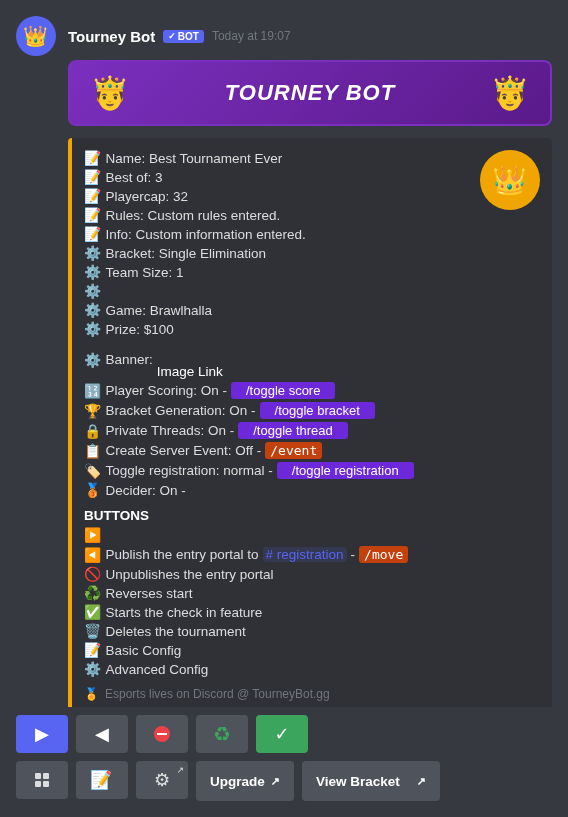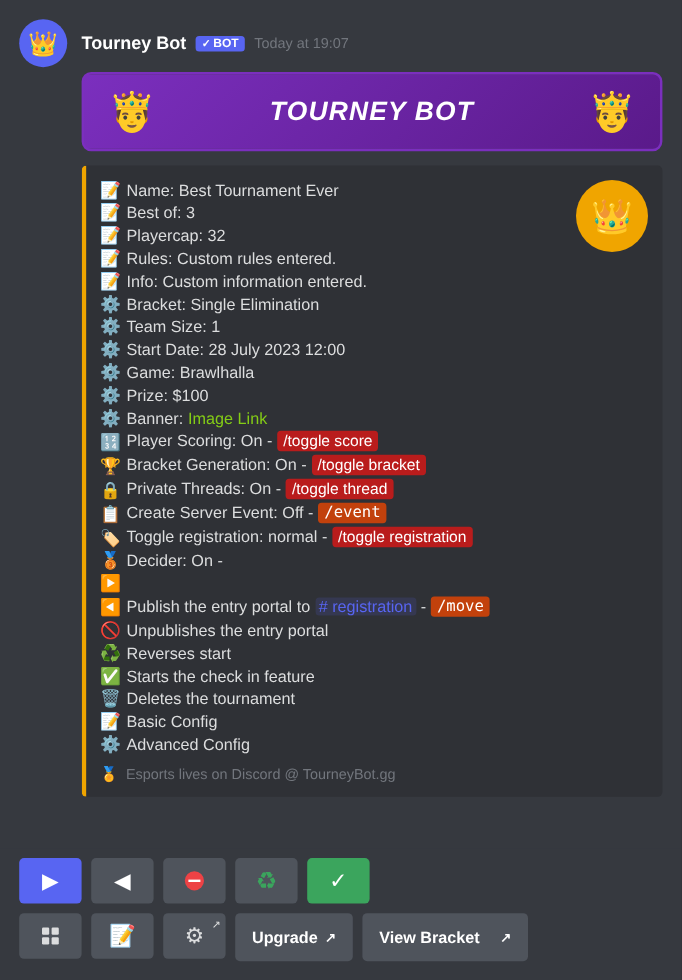--- a/index.html
+++ b/index.html
@@ -153,30 +153,31 @@
     .highlight-command {
       background: #c2410c;
       color: #ffffff;
       padding: 1px 5px;
       border-radius: 3px;
       font-size: 13px;
       font-family: monospace;
     }
 
     .highlight-blue {
-      background: #b91c1c;
-      color: #ffffff;
-      padding: 1px 5px;
+      background: #6d28d9;
+      color: #ffffff;
+      padding: 1px 15px;
       border-radius: 3px;
       font-size: 13px;
     }
 
     .link-purple {
-      color: #84cc16;
+      color: #ffffff;
       text-decoration: none;
+      margin-top: 24px;
     }
 
     .link-channel {
       color: #5865f2;
       background: rgba(88, 101, 242, 0.15);
       padding: 0 3px;
       border-radius: 3px;
       text-align: right;
     }
 
@@ -296,21 +297,20 @@
         <div class="config-line">
           <span class="config-icon">⚙️</span>
           <span>Bracket: Single Elimination</span>
         </div>
         <div class="config-line">
           <span class="config-icon">⚙️</span>
           <span>Team Size: 1</span>
         </div>
         <div class="config-line">
           <span class="config-icon">⚙️</span>
-          <span>Start Date: 28 July 2023 12:00</span>
         </div>
         <div class="config-line">
           <span class="config-icon">⚙️</span>
           <span>Game: Brawlhalla</span>
         </div>
         <div class="config-line">
           <span class="config-icon">⚙️</span>
           <span>Prize: $100</span>
         </div>
         <div class="config-line">
@@ -343,20 +343,21 @@
           <span class="config-icon">🏷️</span>
           <span>Toggle registration: normal - </span>
           <span class="highlight-blue">/toggle registration</span>
         </div>
         <div class="config-line">
           <span class="config-icon">🥉</span>
           <span>Decider: On - </span>
         </div>
       </div>
 
+      <div class="section-title">BUTTONS</div>
 
       <div>
         <div class="config-line">
           <span class="config-icon">▶️</span>
         </div>
         <div class="config-line">
           <span class="config-icon">◀️</span>
           <span>Publish the entry portal to </span>
           <span class="link-channel"># registration</span>
           <span> - </span>

